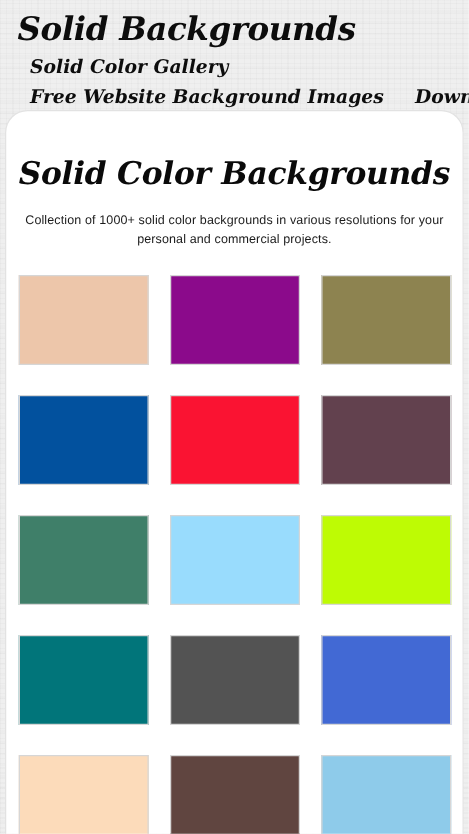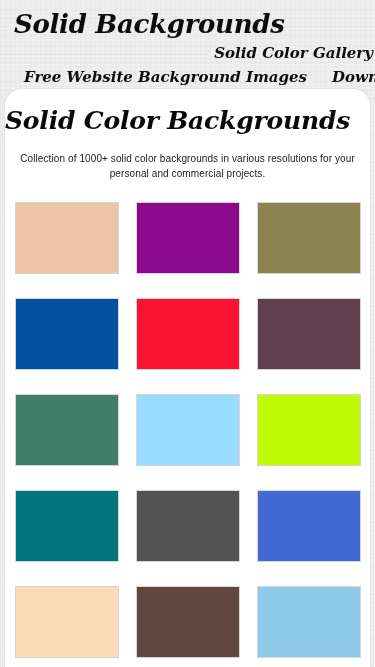--- a/index.html
+++ b/index.html
@@ -12,21 +12,21 @@
     background-color:#efefef;
     background-image:
       repeating-linear-gradient(0deg, rgba(0,0,0,0.020) 0px, rgba(0,0,0,0.020) 1px, rgba(255,255,255,0) 1px, rgba(255,255,255,0) 4px),
       repeating-linear-gradient(90deg, rgba(0,0,0,0.020) 0px, rgba(0,0,0,0.020) 1px, rgba(255,255,255,0) 1px, rgba(255,255,255,0) 5px),
       repeating-linear-gradient(0deg, rgba(0,0,0,0.012) 0px, rgba(0,0,0,0.012) 2px, rgba(255,255,255,0) 2px, rgba(255,255,255,0) 9px);
     position:relative;
   }
 
   
   #site-header {
-    padding:10px 2px 0 0;
+    padding:10px 16px 0 0;
     position:relative;
     height:88px;
   }
   .brand {
     font-family:"DejaVu Serif", serif;
     font-style:italic;
     font-weight:bold;
     font-size:26px;
     color:#0c0c0c;
     letter-spacing:-0.3px;
@@ -37,21 +37,20 @@
   .nav-sub {
     font-family:"DejaVu Serif", serif;
     font-style:italic;
     font-weight:bold;
     font-size:15px;
     color:#0d0d0d;
     padding-left:24px;
     margin-top:5px;
     line-height:1.2;
     white-space:nowrap;
-    text-align:right;
   }
   .nav-row {
     display:flex;
     align-items:flex-end;
     padding-left:24px;
     margin-top:6px;
     white-space:nowrap;
   }
   .nav-link {
     font-family:"DejaVu Serif", serif;
@@ -76,22 +75,22 @@
     border:1px solid #e2e2e2;
     border-bottom:none;
     overflow:hidden;
   }
   #page-title {
     font-family:"DejaVu Serif", serif;
     font-style:italic;
     font-weight:bold;
     font-size:25px;
     color:#0a0a0a;
-    text-align:left;
-    margin-top:17px;
+    text-align:center;
+    margin-top:35px;
     letter-spacing:-0.2px;
     white-space:nowrap;
   }
   #page-description {
     font-family:"Liberation Sans", sans-serif;
     font-size:10px;
     color:#1b1b1b;
     text-align:center;
     line-height:1.45;
     margin-top:17px;

